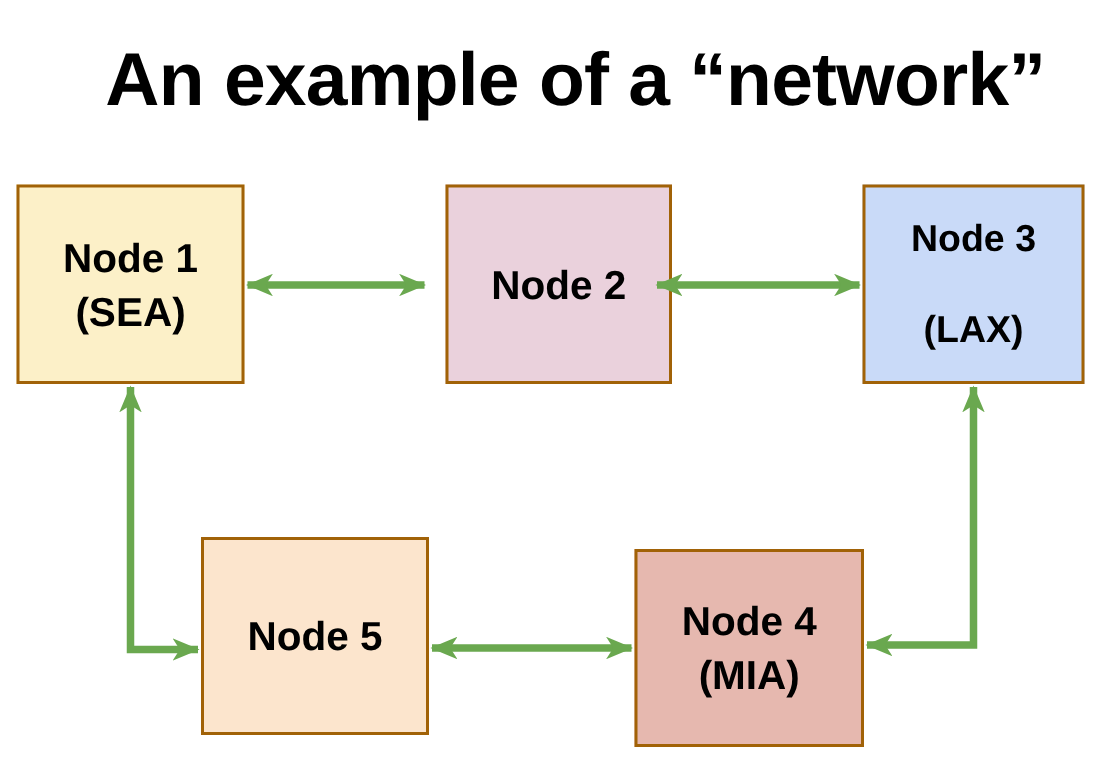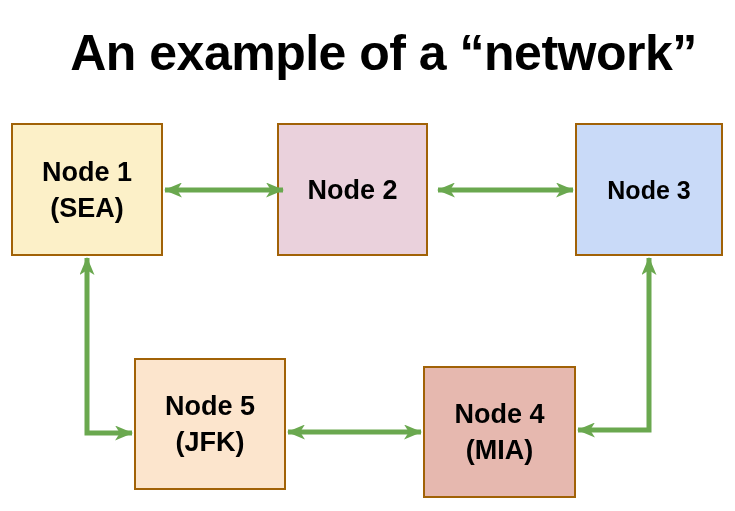--- a/index.html
+++ b/index.html
@@ -31,21 +31,21 @@
     flex-direction: column;
     align-items: center;
     justify-content: center;
     text-align: center;
     font-weight: bold;
     color: #000000;
     font-size: 27px;
     line-height: 36px;
   }
   #node1 { left: 11px;  top: 123px; width: 152px; height: 133px; }
-  #node2 { left: 277px; top: 123px; width: 151px; height: 133px; }
+  #node2 { left: 297px; top: 123px; width: 151px; height: 133px; }
   #node3 { left: 575px; top: 123px; width: 148px; height: 133px; font-size: 25px; line-height: 34px; gap: 27px; }
   #node5 { left: 134px; top: 358px; width: 152px; height: 132px; }
   #node4 { left: 423px; top: 366px; width: 153px; height: 132px; }
   .arrow-layer {
     position: absolute;
     left: 0; top: 0;
     width: 735px; height: 511px;
     pointer-events: none;
   }
 </style>
@@ -60,25 +60,25 @@
     <span>Node 1</span>
     <span>(SEA)</span>
   </div>
 
   <div class="node" id="node2" style="background-color: rgb(234, 209, 220);">
     <span>Node 2</span>
   </div>
 
   <div class="node" id="node3" style="background-color: rgb(201, 218, 248);">
     <span>Node 3</span>
+    <span>(LAX)</span>
   </div>
 
   <div class="node" id="node5" style="background-color: rgb(252, 229, 205);">
     <span>Node 5</span>
-    <span>(JFK)</span>
   </div>
 
   <div class="node" id="node4" style="background-color: rgb(230, 184, 175);">
     <span>Node 4</span>
     <span>(MIA)</span>
   </div>
 
   <svg class="arrow-layer" width="735" height="511" viewBox="0 0 735 511" xmlns="http://www.w3.org/2000/svg">
     <defs>
       <marker id="ah" viewBox="0 0 12 10" refX="11.3" refY="5" markerWidth="18" markerHeight="15" markerUnits="userSpaceOnUse" orient="auto-start-reverse">

